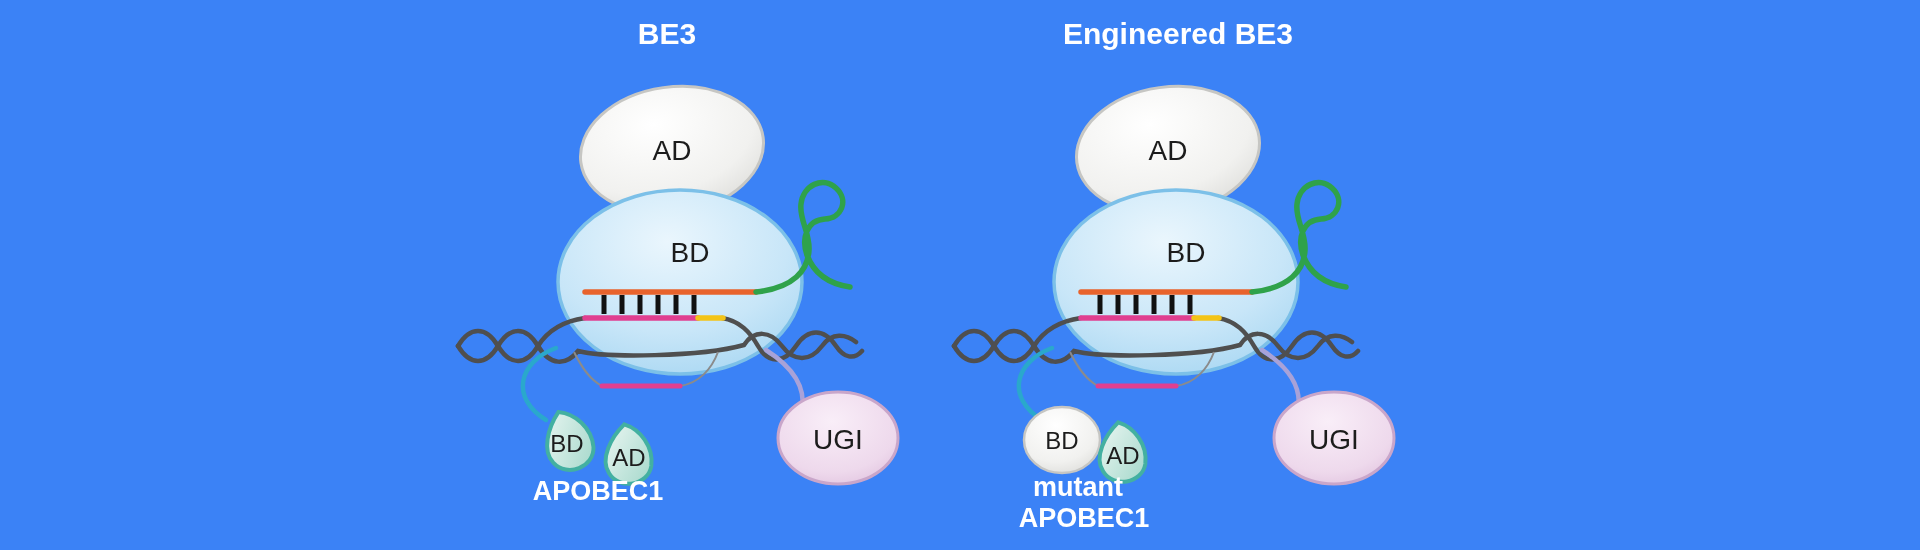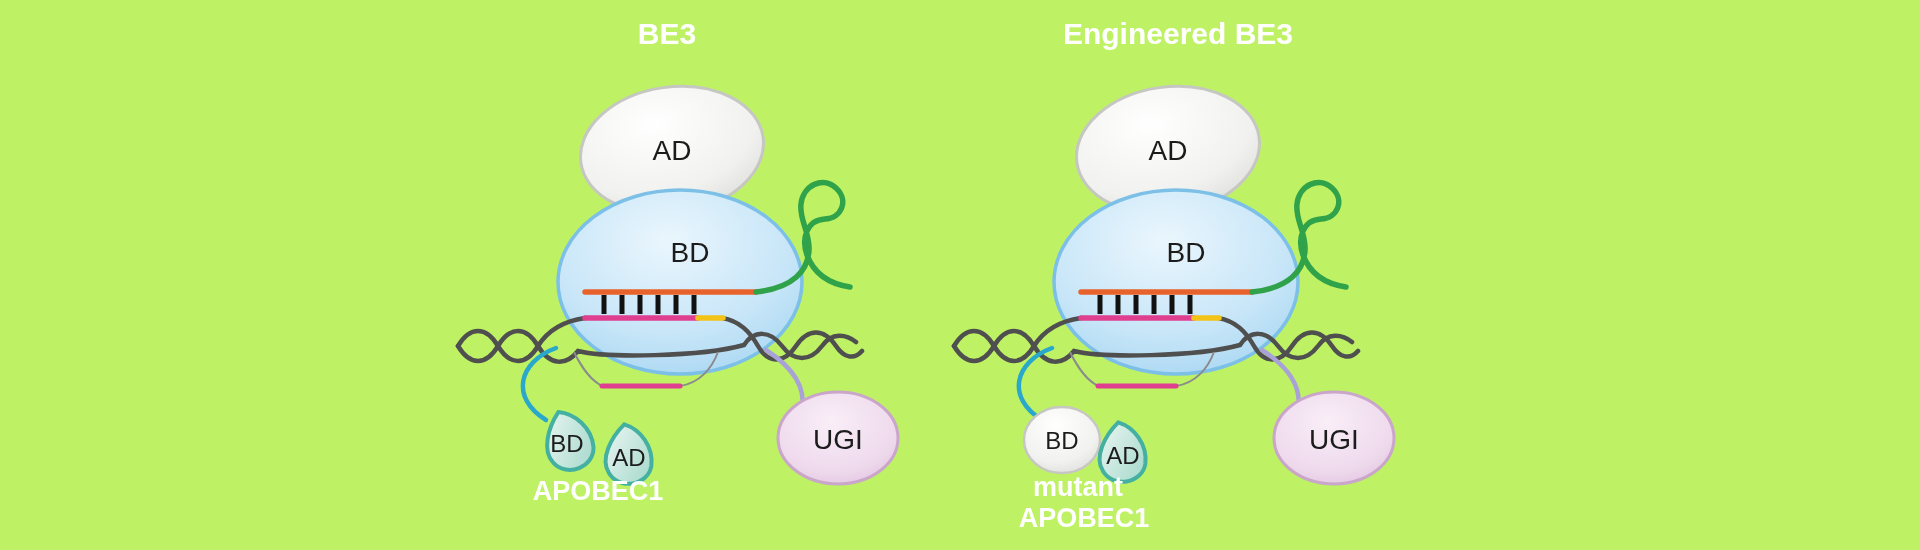--- a/index.html
+++ b/index.html
@@ -1,21 +1,21 @@
 <!DOCTYPE html>
 <html><head>
 <meta charset="utf-8">
 <style>
   html, body { margin: 0; padding: 0; }
   body { background: #201b6d; }
   .canvas {
     position: relative;
     width: 1920px;
     height: 550px;
-    background: #bef264;
+    background: #3b82f6;
     overflow: hidden;
     font-family: "Liberation Sans", sans-serif;
   }
   svg { display: block; }
   .title {
     font-family: "Liberation Sans", sans-serif;
     font-size: 30px;
     font-weight: bold;
     fill: #ffffff;
     text-anchor: middle;

